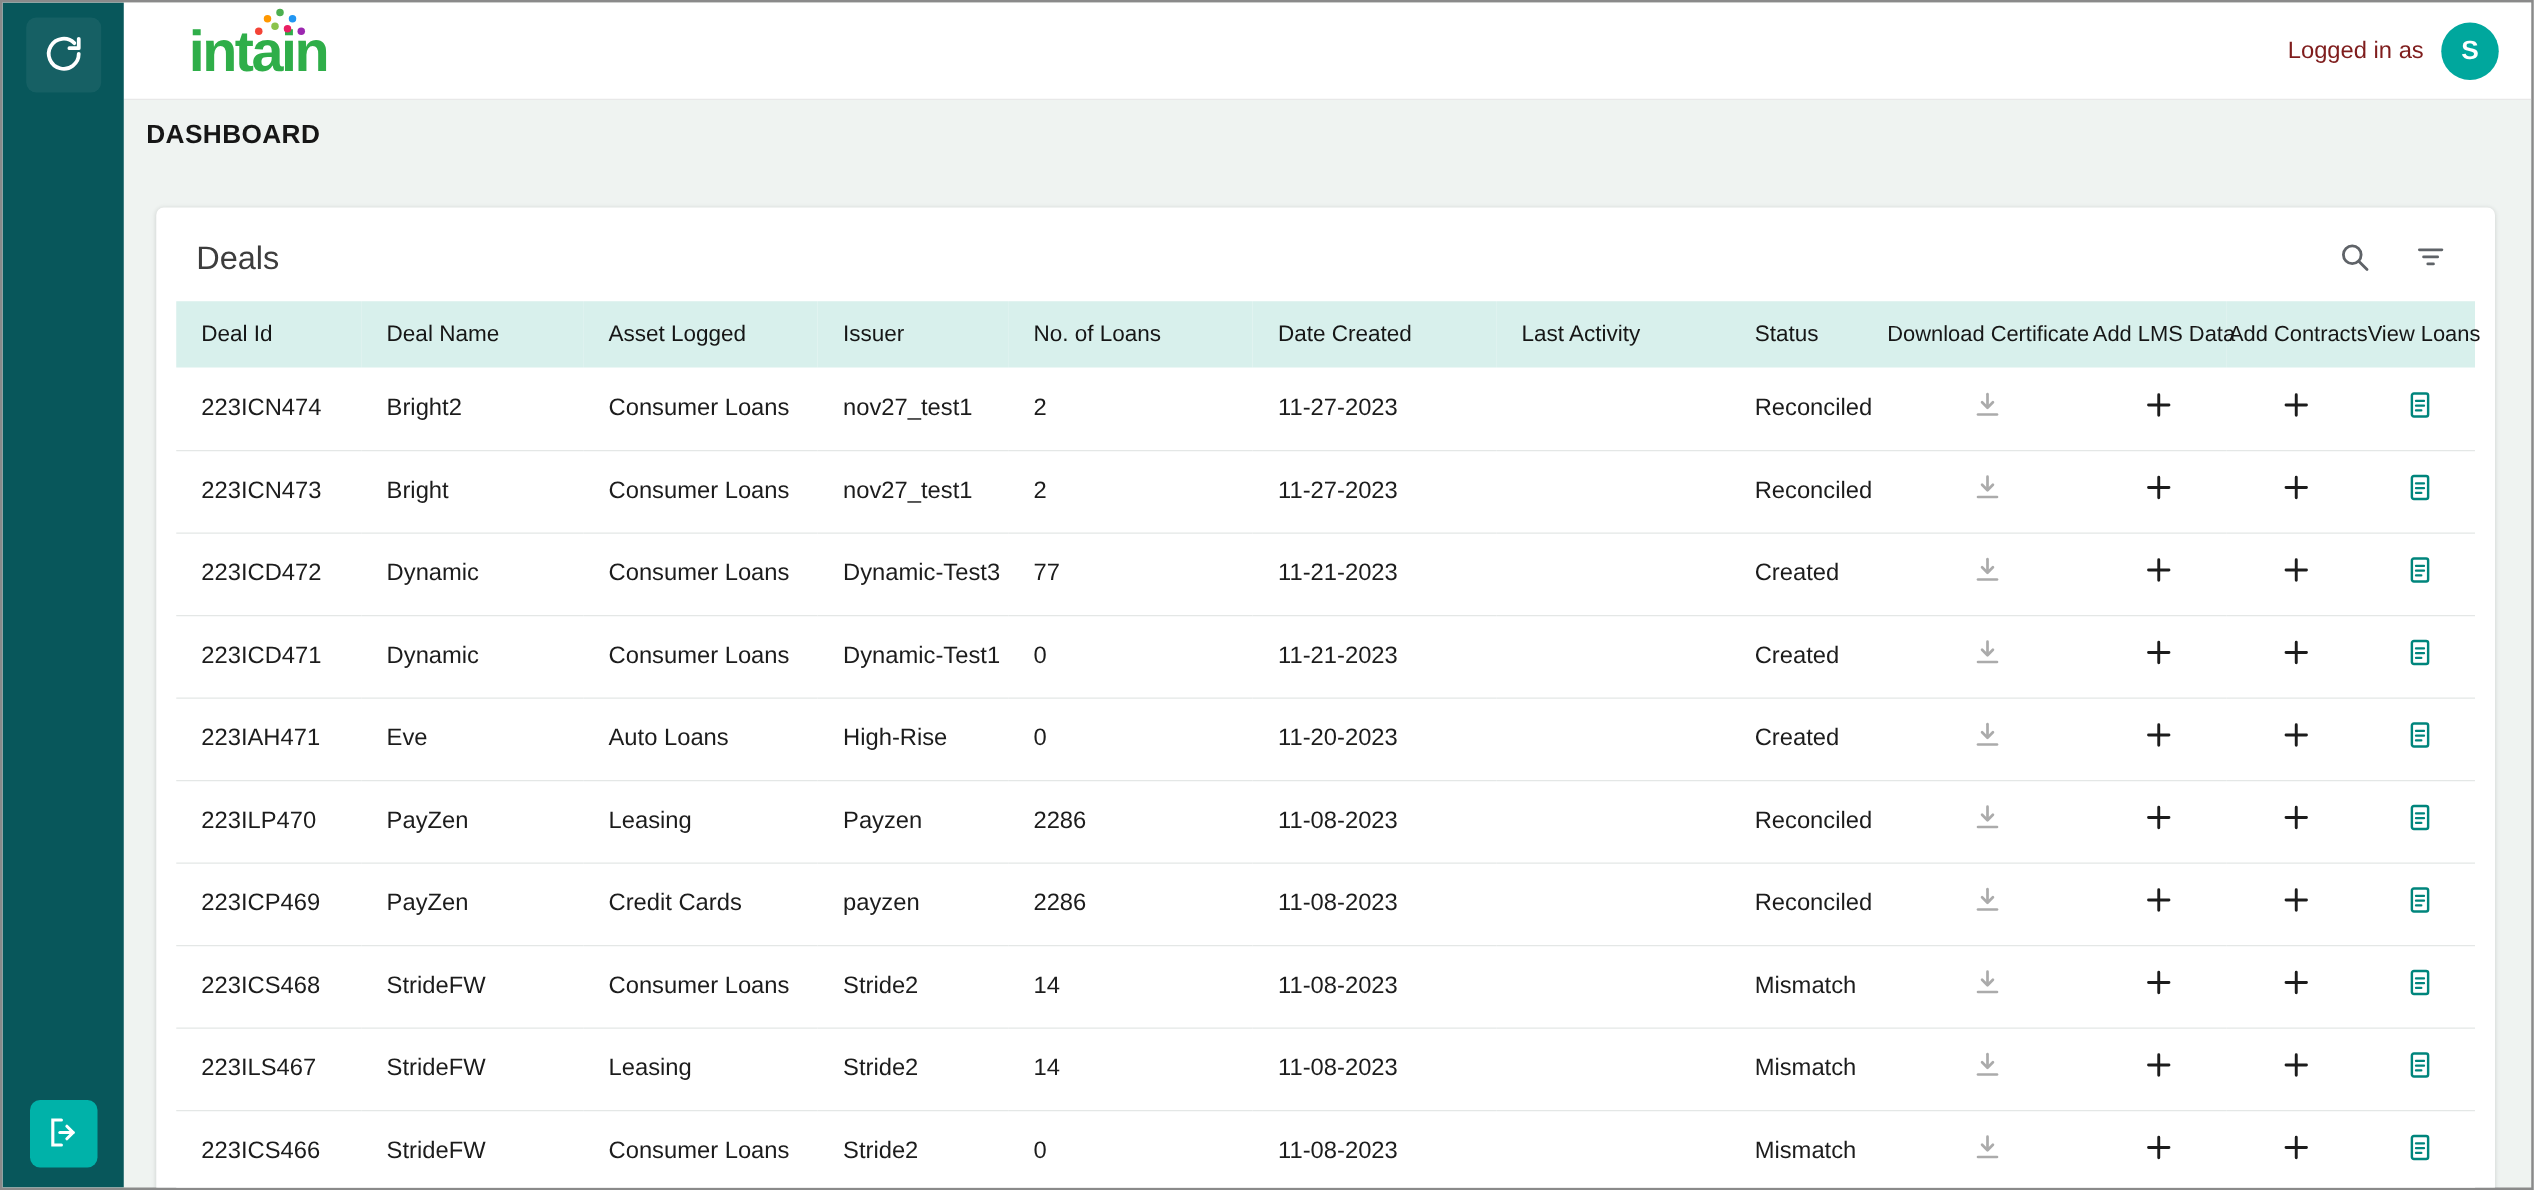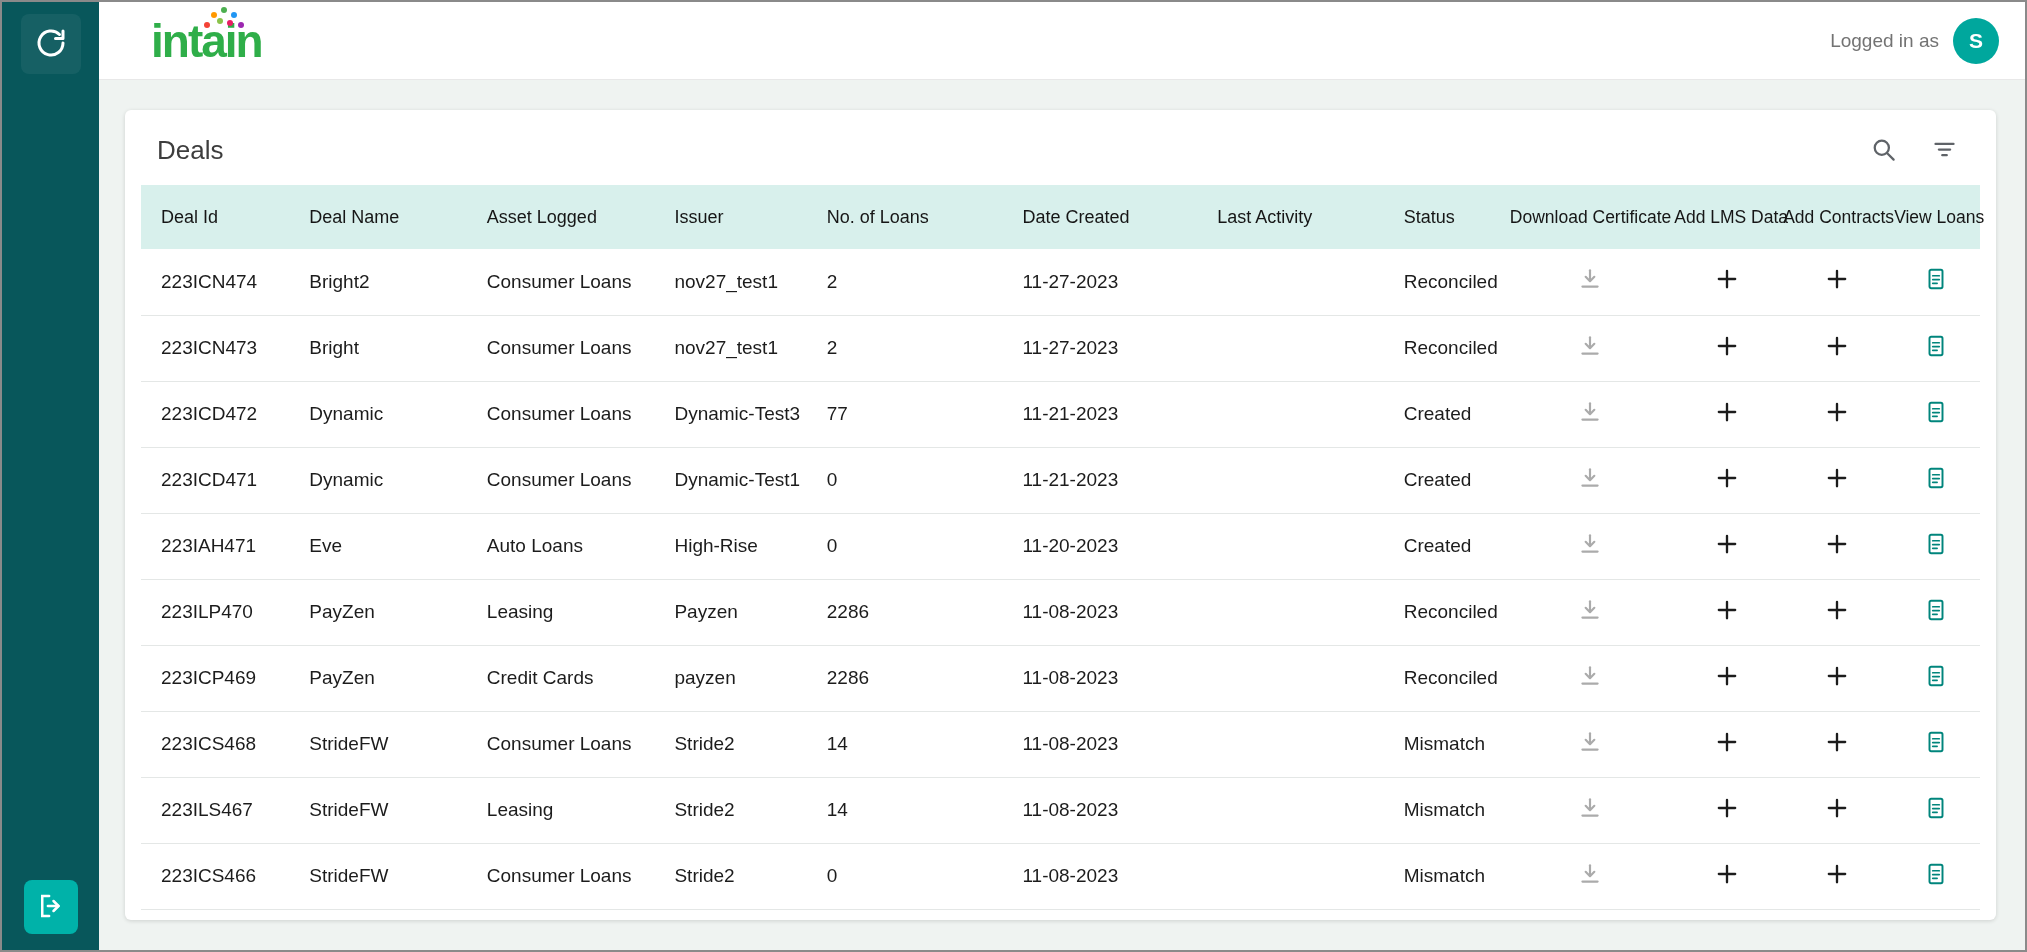--- a/index.html
+++ b/index.html
@@ -33,21 +33,21 @@
     height: 78px; background: #ffffff; display: flex; align-items: center;
     border-bottom: 1px solid #e8e8e8; padding: 0 26px 0 52px;
   }
   .logo-wrap { position: relative; display: inline-block; }
   .logo-text {
     font-size: 46px; font-weight: 700; color: #2fae49;
     letter-spacing: -2px; line-height: 1;
   }
   .logo-dots { position: absolute; top: -12px; right: 14px; }
   .topbar-right { margin-left: auto; display: flex; align-items: center; gap: 14px; }
-  .logged-in { font-size: 19px; color: #737373; text-align: right; }
+  .logged-in { font-size: 19px; color: #7f1d1d; text-align: right; }
   .avatar {
     width: 46px; height: 46px; border-radius: 50%; background: #00a79d;
     color: #ffffff; font-size: 21px; font-weight: 700; display: flex;
     align-items: center; justify-content: center;
   }
   .page-header {
     height: 56px; background: #eff3f1; display: flex; align-items: center;
     padding-left: 18px;
   }
   .page-title { font-size: 21px; font-weight: 700; color: #161616; letter-spacing: 0.3px; }
@@ -60,21 +60,21 @@
   .card-header {
     height: 75px; display: flex; align-items: center; padding: 6px 22px 0 16px;
   }
   .card-title { font-size: 26px; font-weight: 500; color: #3d3d3d; }
   .card-actions { margin-left: auto; display: flex; align-items: center; gap: 34px; }
   .icon-btn { background: none; border: none; cursor: pointer; display: inline-flex; align-items: center; justify-content: center; }
   
   table { width: 100%; border-collapse: collapse; table-layout: fixed; background: #ffffff; }
   thead tr { background: #d8f0ec; }
   th {
-    height: 64px; text-align: left; padding-left: 20px; font-weight: 500;
+    height: 53px; text-align: left; padding-left: 20px; font-weight: 500;
     font-size: 18px; color: #161616; background: transparent;
   }
   th.action-col { padding-left: 2px; font-weight: 400; font-size: 17.5px; white-space: nowrap; overflow: visible; }
   td {
     height: 66px; padding-left: 20px; font-size: 19px; color: #1c1c1c;
     border-bottom: 1px solid #e4e7e6; white-space: nowrap; overflow: hidden;
   }
   td.action { padding-left: 0; text-align: center; }
   button { border: none; background: none; cursor: pointer; padding: 0; }
 </style>
@@ -119,20 +119,23 @@
             <circle cx="30" cy="17" r="3" fill="#e91e63"></circle>
           </svg>
         </span>
       </div>
       <div class="topbar-right">
         <span class="logged-in">Logged in as</span>
         <button class="avatar">S</button>
       </div>
     </header>
 
+    <div class="page-header">
+      <h1 class="page-title">DASHBOARD</h1>
+    </div>
 
     <div class="content">
       <section class="card">
         <div class="card-header">
           <h2 class="card-title">Deals</h2>
           <div class="card-actions">
             <button class="icon-btn">
               <span>
                 <svg viewBox="0 0 24 24" width="27" height="27">
                   <circle cx="10.5" cy="10.5" r="6.3" fill="none" stroke="#5f6368" stroke-width="2"></circle>

